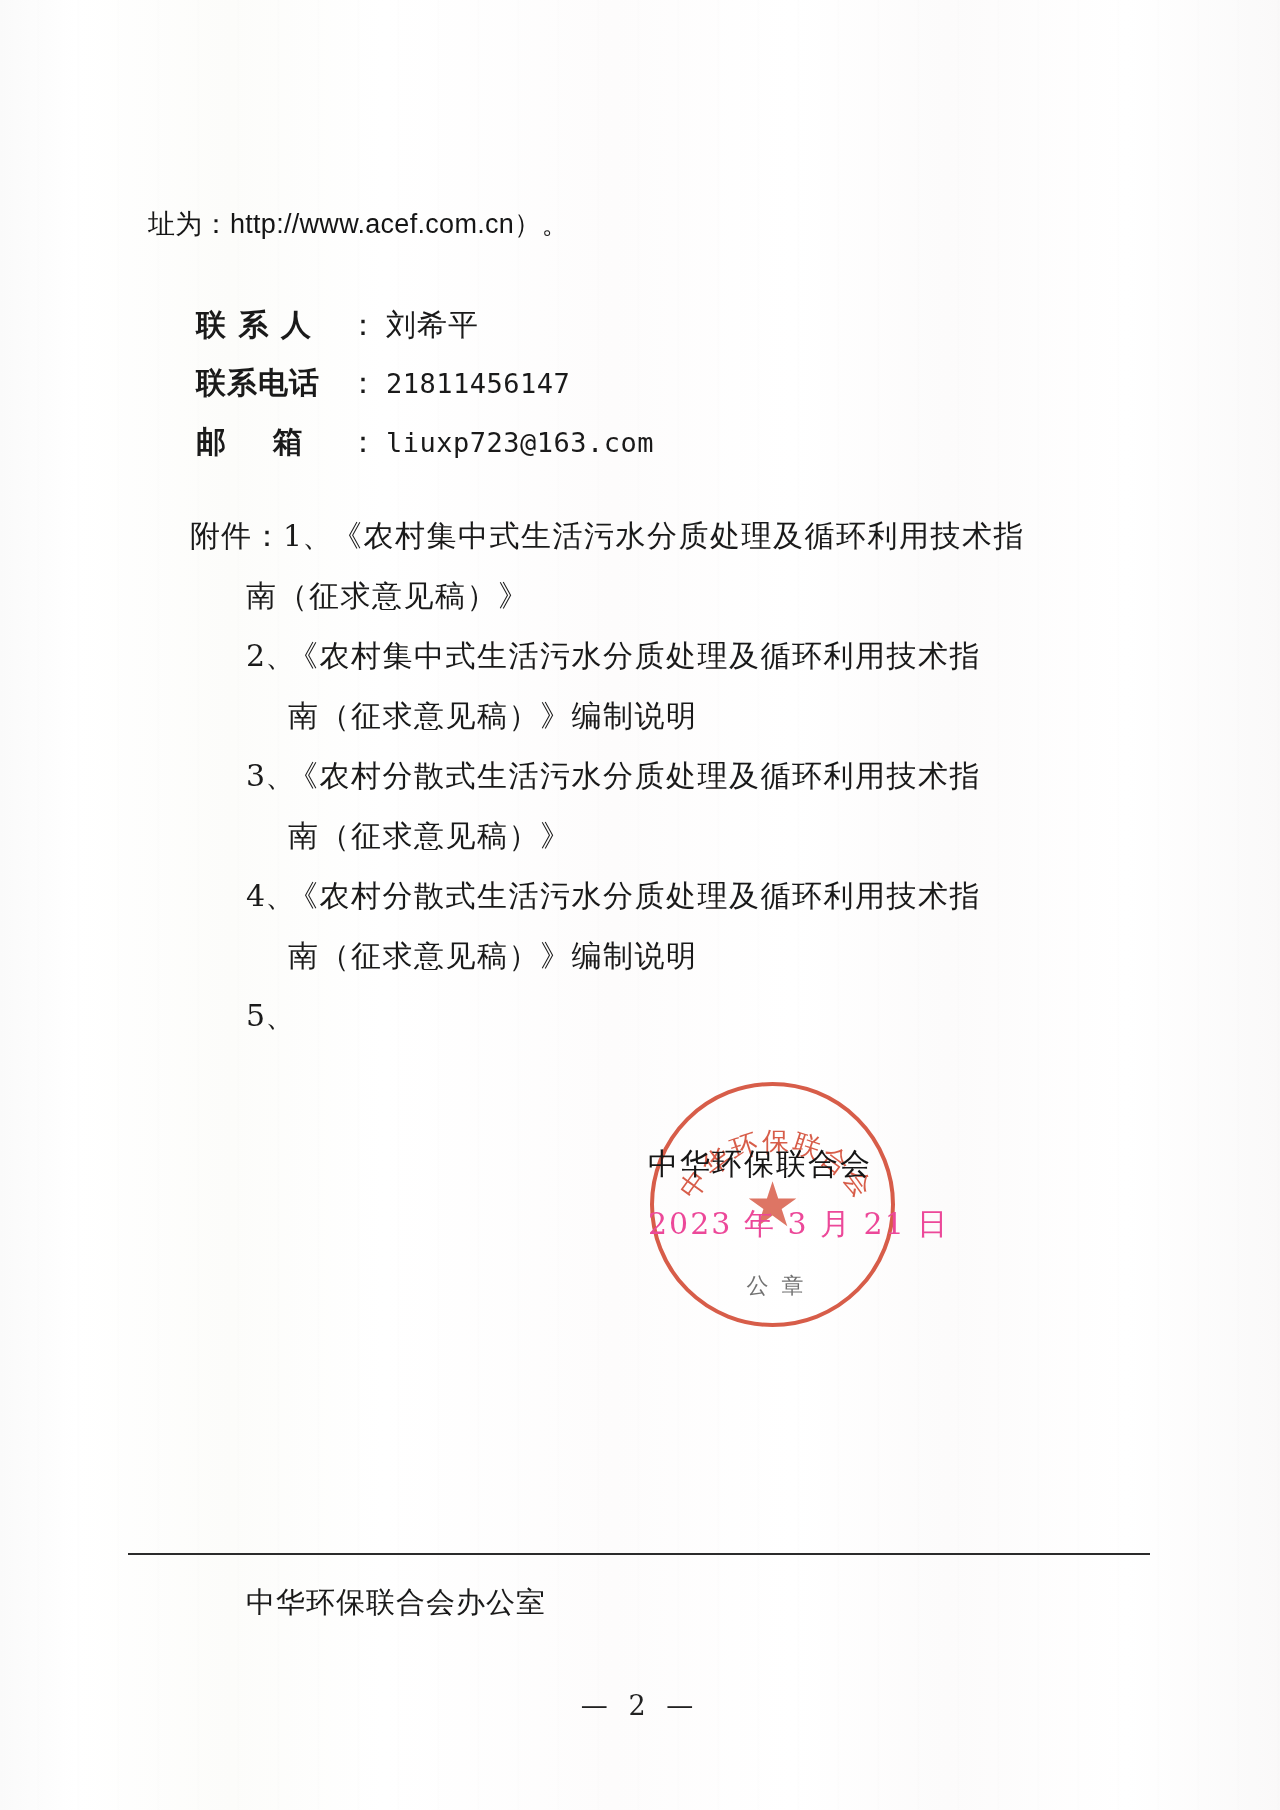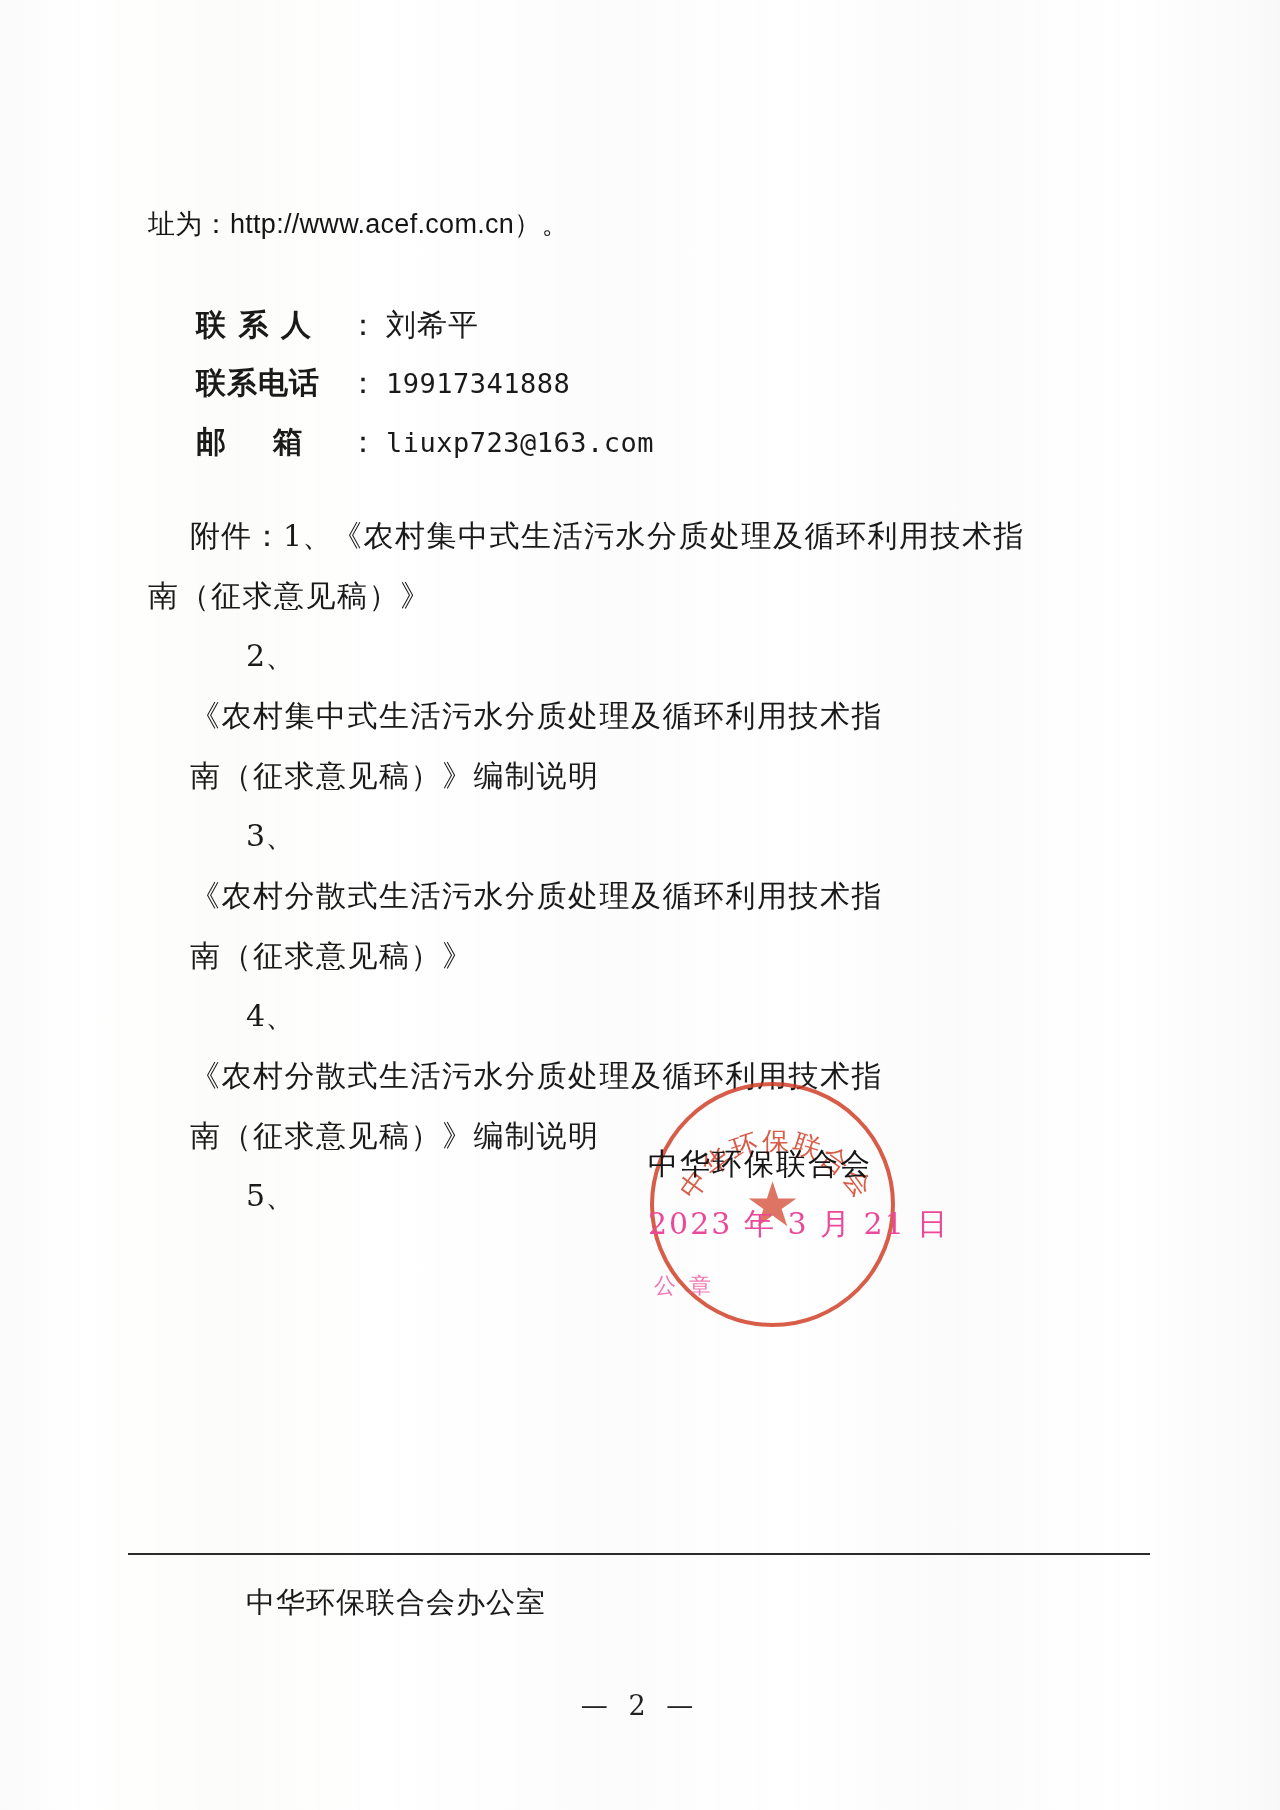--- a/index.html
+++ b/index.html
@@ -104,21 +104,20 @@
     white-space: pre;
     letter-spacing: 1px;
   }
   .att-list {
     padding-left: 42px;
   }
   .att-item {
     display: flex;
     font-size: 30px;
     line-height: 60px;
-    flex-direction: column;
   }
   .att-num {
     width: 98px;
     flex: none;
     white-space: pre;
     text-align: left;
     padding-left: 56px;
     box-sizing: border-box;
   }
   .att-text {
@@ -164,22 +163,22 @@
   .seal-star span {
     position: absolute;
     transform: translate(-50%, -50%);
     opacity: .85;
   }
   .seal-bottom-text {
     position: absolute;
     left: 0;
     bottom: 22px;
     width: 245px;
-    text-align: left;
-    color: #ec4899;
+    text-align: center;
+    color: #404040;
     font-size: 22px;
     letter-spacing: 3px;
     opacity: .9;
   }
 
   .signature {
     position: absolute;
     left: 648px;
     top: 1135px;
     font-size: 30px;
@@ -251,21 +250,21 @@
 
     <div>
       <div class="contact-row">
         <span class="contact-label">联 系 人</span>
         <span class="contact-colon">：</span>
         <span class="contact-value-cn">刘希平</span>
       </div>
       <div class="contact-row">
         <span class="contact-label">联系电话</span>
         <span class="contact-colon">：</span>
-        <span class="contact-value-mono">19917341888</span>
+        <span class="contact-value-mono">21811456147</span>
       </div>
       <div class="contact-row">
         <span class="contact-label">邮    箱</span>
         <span class="contact-colon">：</span>
         <span class="contact-value-mono">liuxp723@163.com</span>
       </div>
     </div>
 
     <div class="block-gap-md"></div>
 

